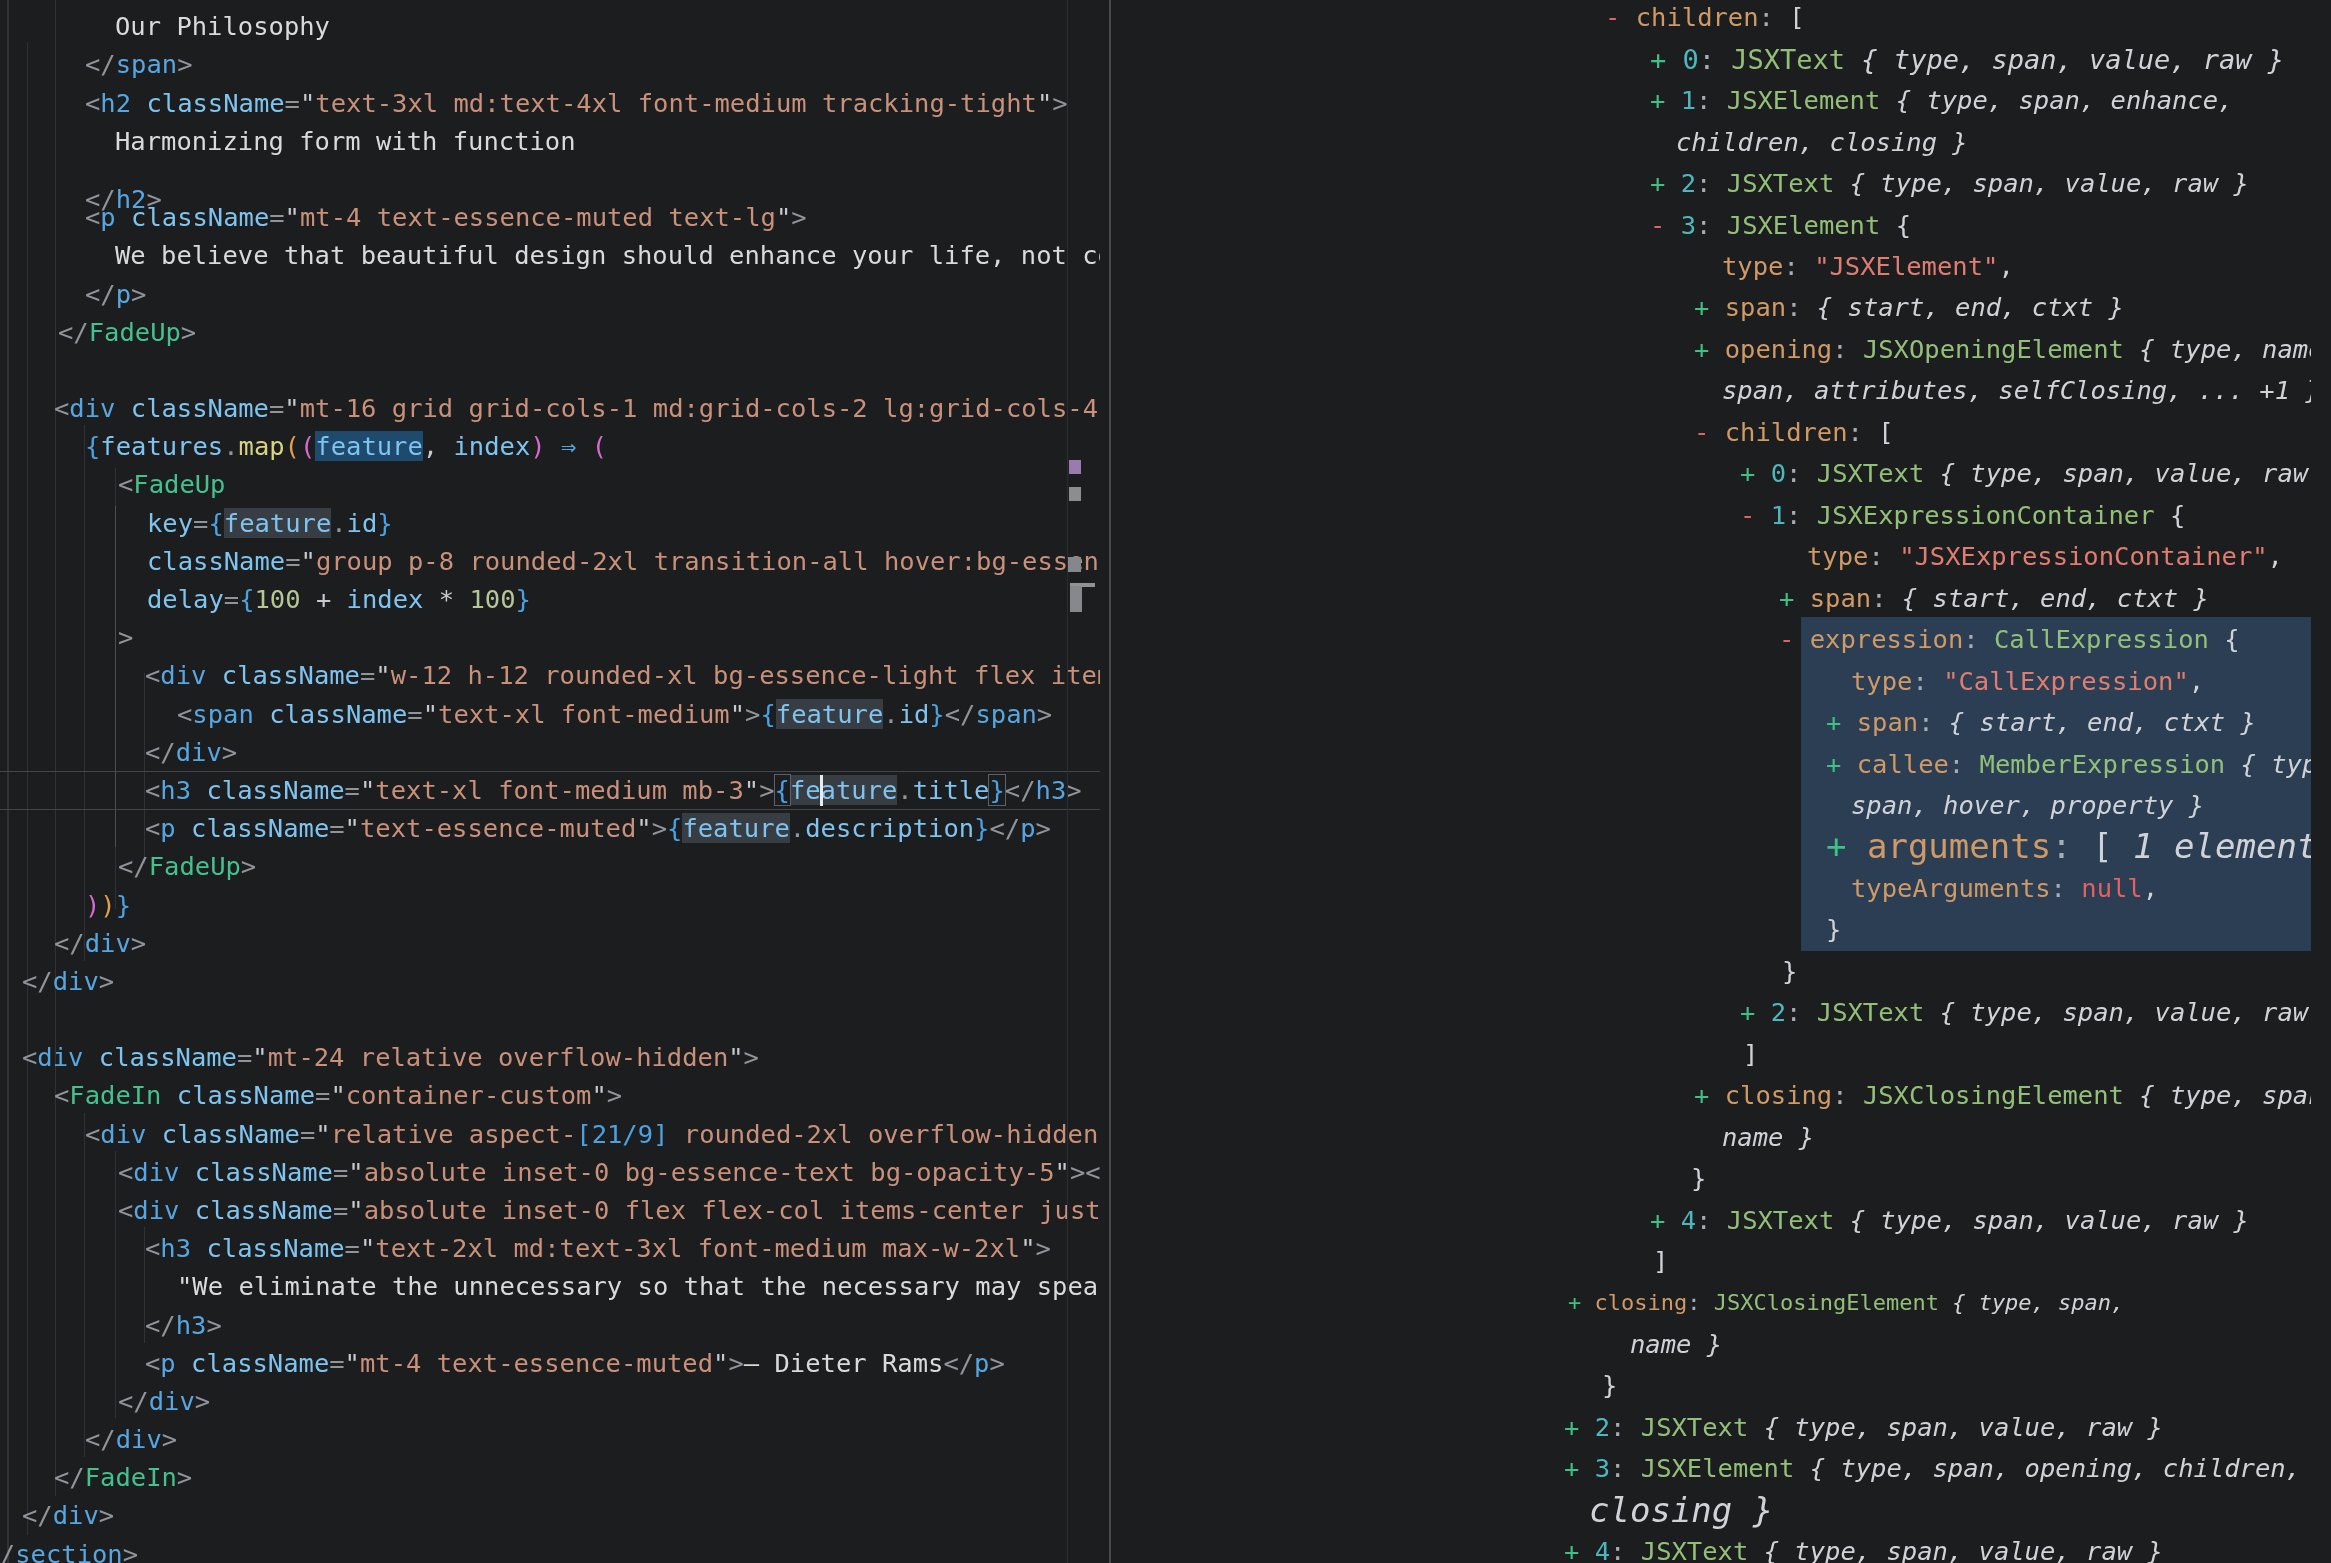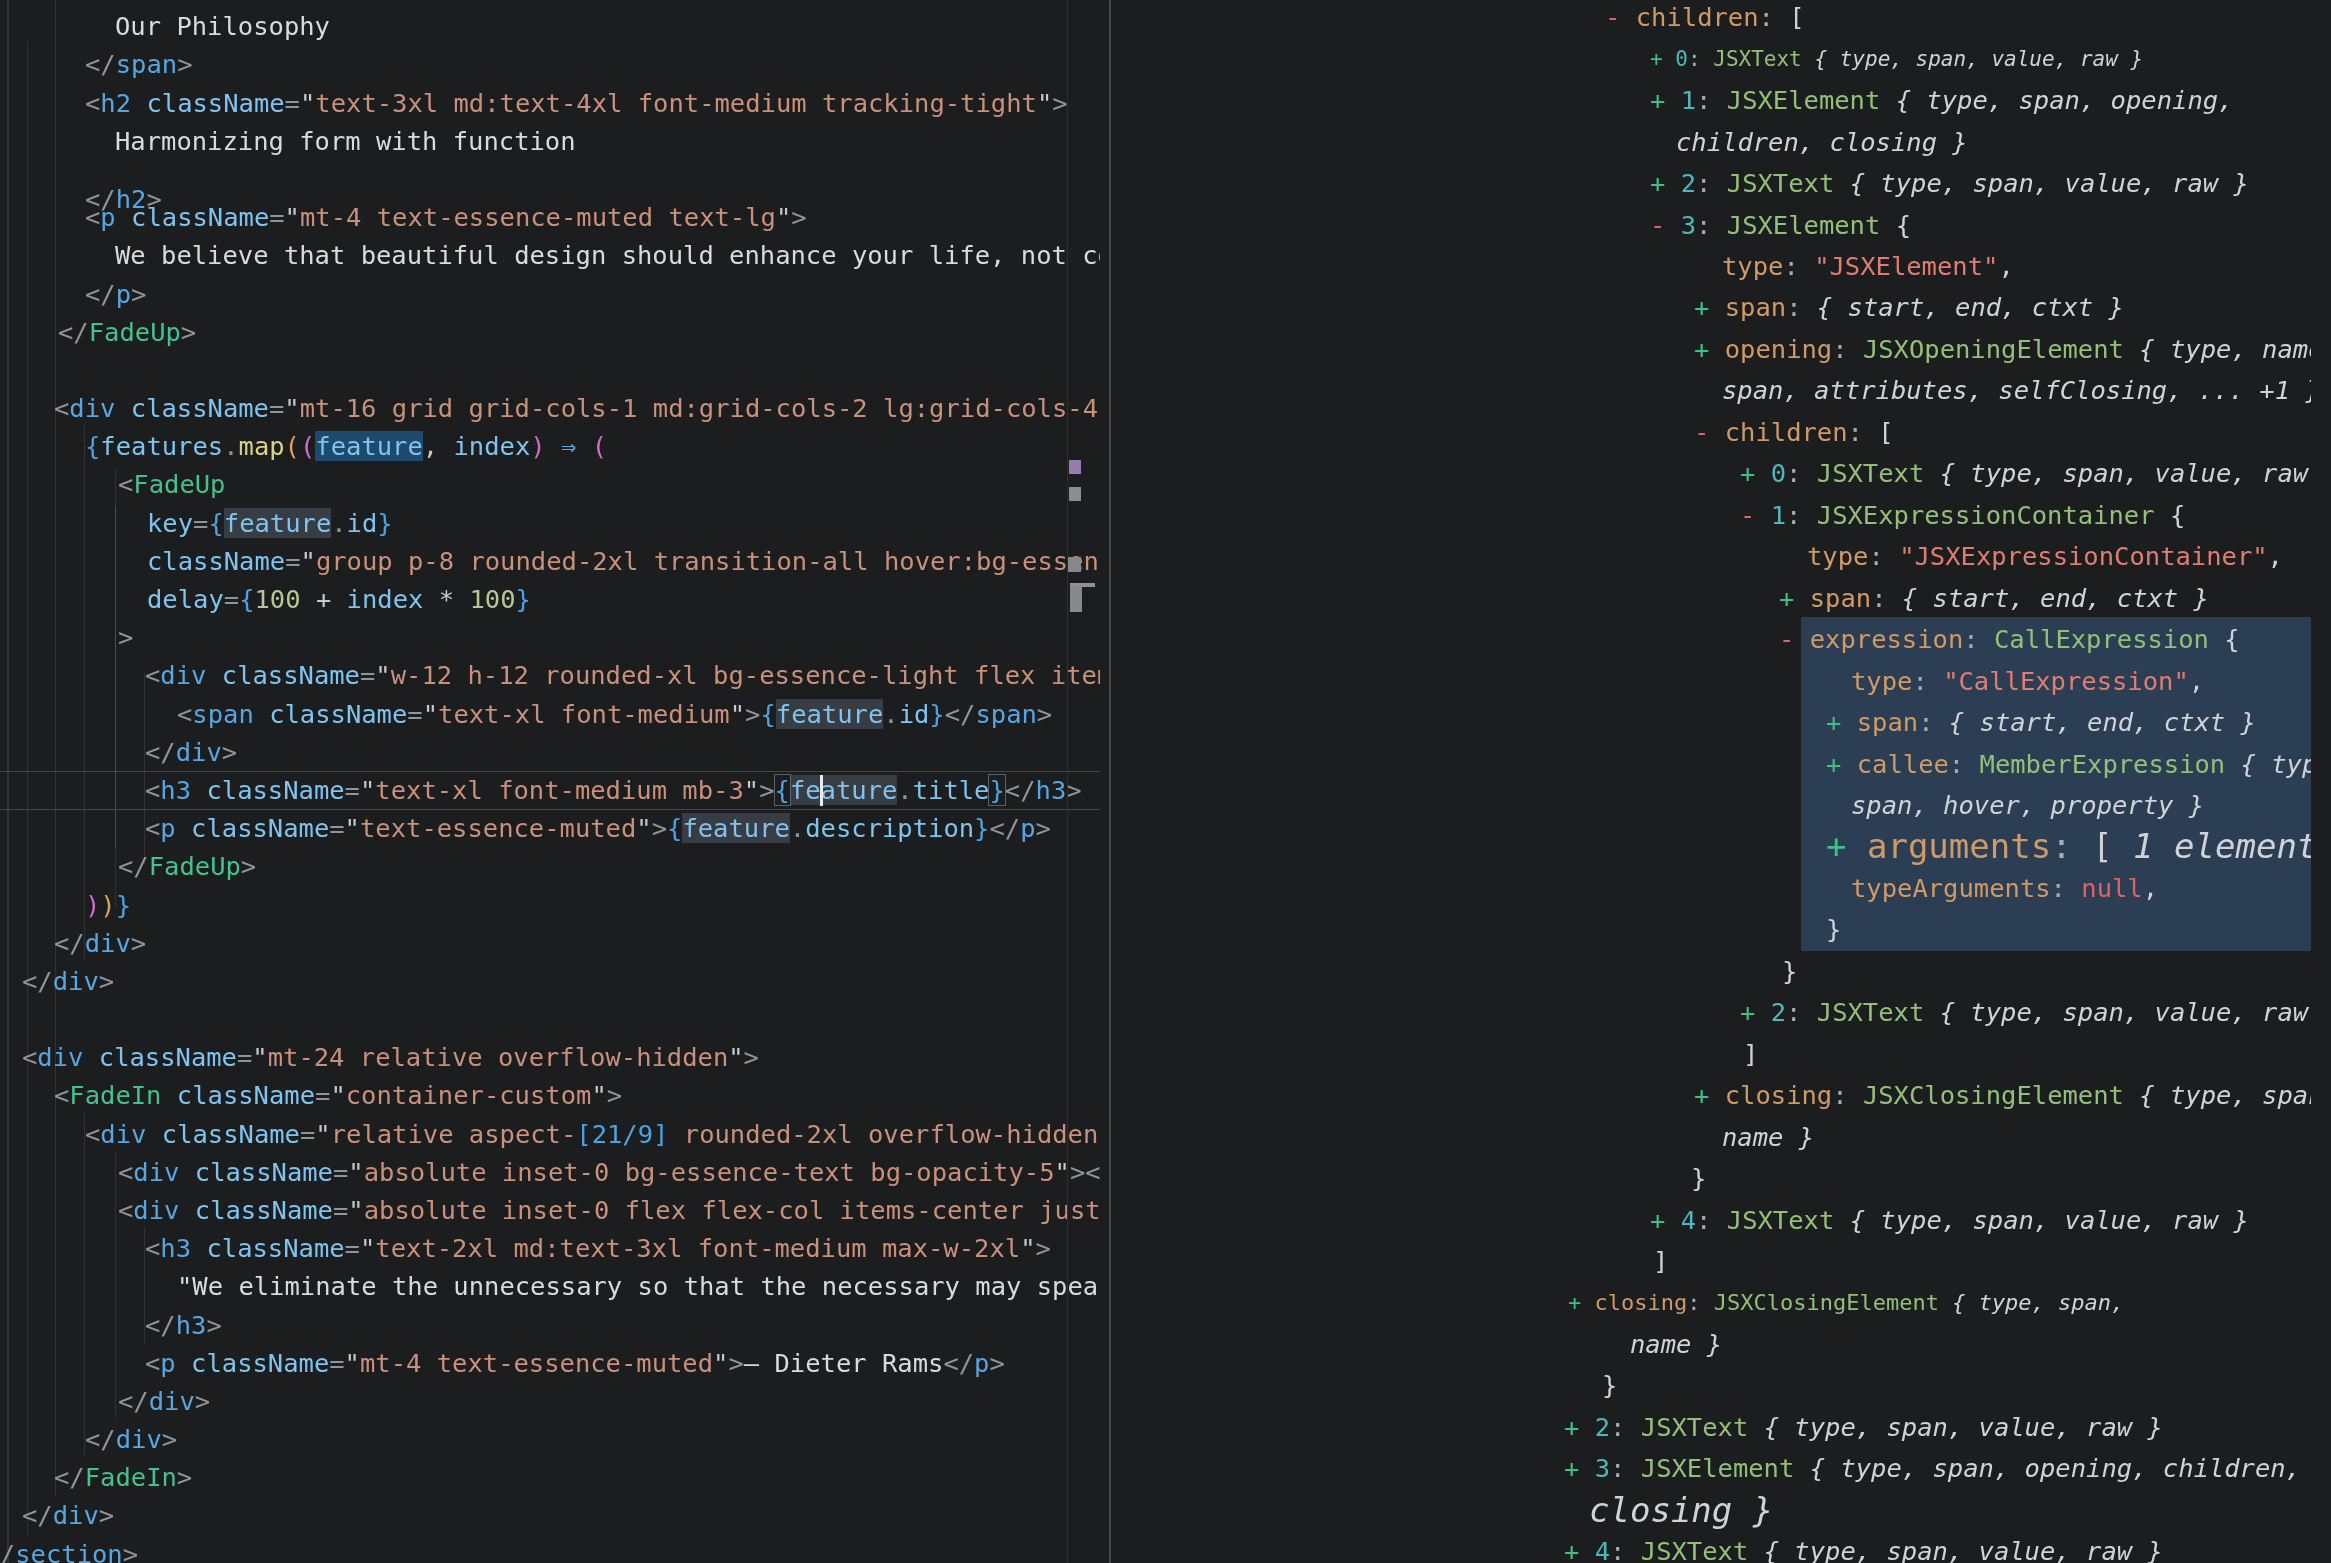--- a/index.html
+++ b/index.html
@@ -90,22 +90,22 @@
       <div class="code-line" style="left: 22px; top: 1496px; height: 38px; line-height: 38px; font-size: 25.5px;"><span class="c-pun">&lt;/</span><span class="c-tag">div</span><span class="c-pun">&gt;</span></div>
       <div class="code-line" style="left: -15.5px; top: 1535px; height: 38px; line-height: 38px; font-size: 25.5px;"><span class="c-pun">&lt;/</span><span class="c-tag">section</span><span class="c-pun">&gt;</span></div>
     </div>
   <div id="left-cursor" class="ovl" style="left: 820px; top: 775px; width: 2.7px; height: 31px; background: rgb(232, 234, 236); z-index: 5;"></div>
 </div>
 
 <div id="right-pane" class="pane">
   <div id="right-selection" class="ovl" style="left: 1801px; top: 617px; width: 530px; height: 334px; background: rgb(44, 62, 83);"></div>
   <div id="right-code">
       <div class="code-line" style="left: 1605px; top: -2.7px; height: 41px; line-height: 41px; font-size: 25.5px;"><span class="c-minus">- </span><span class="c-key">children</span><span class="c-colon">: </span><span class="c-plain">[</span></div>
-      <div class="code-line" style="left: 1650px; top: 39px; height: 41px; line-height: 41px; font-size: 21px;"><span class="c-plus">+ </span><span class="c-idx">0</span><span class="c-colon">: </span><span class="c-node">JSXText</span><span class="c-plain"> </span><span class="c-sum">{ type, span, value, raw }</span></div>
-      <div class="code-line" style="left: 1650px; top: 80px; height: 41px; line-height: 41px; font-size: 25.5px;"><span class="c-plus">+ </span><span class="c-idx">1</span><span class="c-colon">: </span><span class="c-node">JSXElement</span><span class="c-plain"> </span><span class="c-sum">{ type, span, opening,</span></div>
+      <div class="code-line" style="left: 1650px; top: 39px; height: 41px; line-height: 41px; font-size: 27px;"><span class="c-plus">+ </span><span class="c-idx">0</span><span class="c-colon">: </span><span class="c-node">JSXText</span><span class="c-plain"> </span><span class="c-sum">{ type, span, value, raw }</span></div>
+      <div class="code-line" style="left: 1650px; top: 80px; height: 41px; line-height: 41px; font-size: 25.5px;"><span class="c-plus">+ </span><span class="c-idx">1</span><span class="c-colon">: </span><span class="c-node">JSXElement</span><span class="c-plain"> </span><span class="c-sum">{ type, span, enhance,</span></div>
       <div class="code-line" style="left: 1676px; top: 122px; height: 41px; line-height: 41px; font-size: 25.5px;"><span class="c-sum">children, closing }</span></div>
       <div class="code-line" style="left: 1650px; top: 163px; height: 41px; line-height: 41px; font-size: 25.5px;"><span class="c-plus">+ </span><span class="c-idx">2</span><span class="c-colon">: </span><span class="c-node">JSXText</span><span class="c-plain"> </span><span class="c-sum">{ type, span, value, raw }</span></div>
       <div class="code-line" style="left: 1650px; top: 205px; height: 41px; line-height: 41px; font-size: 25.5px;"><span class="c-minus">- </span><span class="c-idx">3</span><span class="c-colon">: </span><span class="c-node">JSXElement</span><span class="c-plain"> {</span></div>
       <div class="code-line" style="left: 1722px; top: 246px; height: 41px; line-height: 41px; font-size: 25.5px;"><span class="c-key">type</span><span class="c-colon">: </span><span class="c-strr">"JSXElement"</span><span class="c-plain">,</span></div>
       <div class="code-line" style="left: 1694px; top: 287px; height: 41px; line-height: 41px; font-size: 25.5px;"><span class="c-plus">+ </span><span class="c-key">span</span><span class="c-colon">: </span><span class="c-sum">{ start, end, ctxt }</span></div>
       <div class="code-line" style="left: 1694px; top: 329px; height: 41px; line-height: 41px; font-size: 25.5px;"><span class="c-plus">+ </span><span class="c-key">opening</span><span class="c-colon">: </span><span class="c-node">JSXOpeningElement</span><span class="c-plain"> </span><span class="c-sum">{ type, name,</span></div>
       <div class="code-line" style="left: 1722px; top: 370px; height: 41px; line-height: 41px; font-size: 25.5px;"><span class="c-sum">span, attributes, selfClosing, ... +1 }</span></div>
       <div class="code-line" style="left: 1694px; top: 412px; height: 41px; line-height: 41px; font-size: 25.5px;"><span class="c-minus">- </span><span class="c-key">children</span><span class="c-colon">: </span><span class="c-plain">[</span></div>
       <div class="code-line" style="left: 1740px; top: 453px; height: 41px; line-height: 41px; font-size: 25.5px;"><span class="c-plus">+ </span><span class="c-idx">0</span><span class="c-colon">: </span><span class="c-node">JSXText</span><span class="c-plain"> </span><span class="c-sum">{ type, span, value, raw }</span></div>
       <div class="code-line" style="left: 1740px; top: 495px; height: 41px; line-height: 41px; font-size: 25.5px;"><span class="c-minus">- </span><span class="c-idx">1</span><span class="c-colon">: </span><span class="c-node">JSXExpressionContainer</span><span class="c-plain"> {</span></div>

